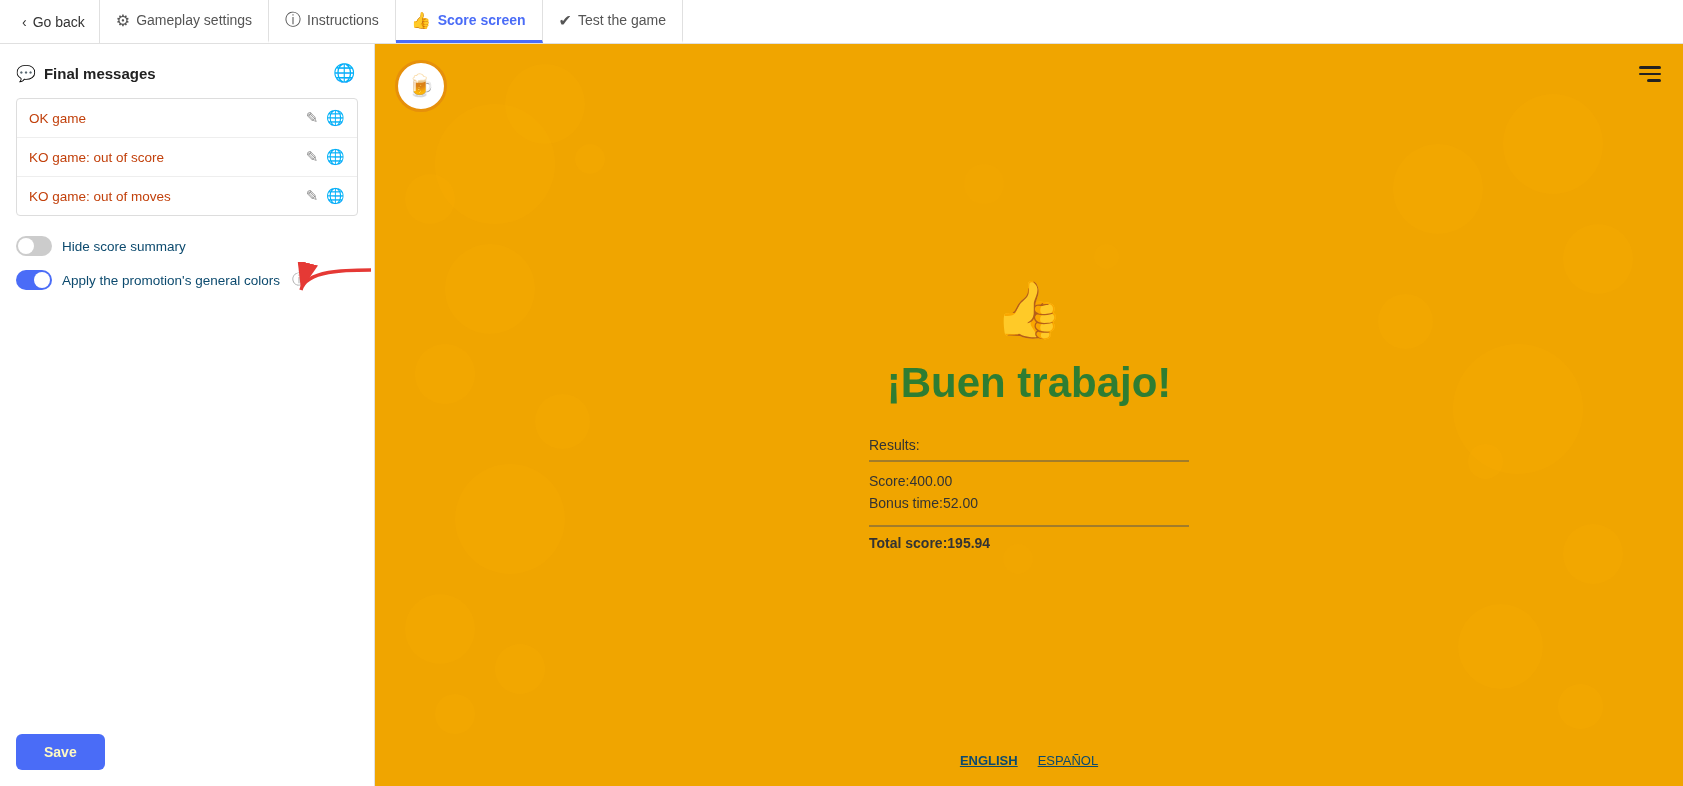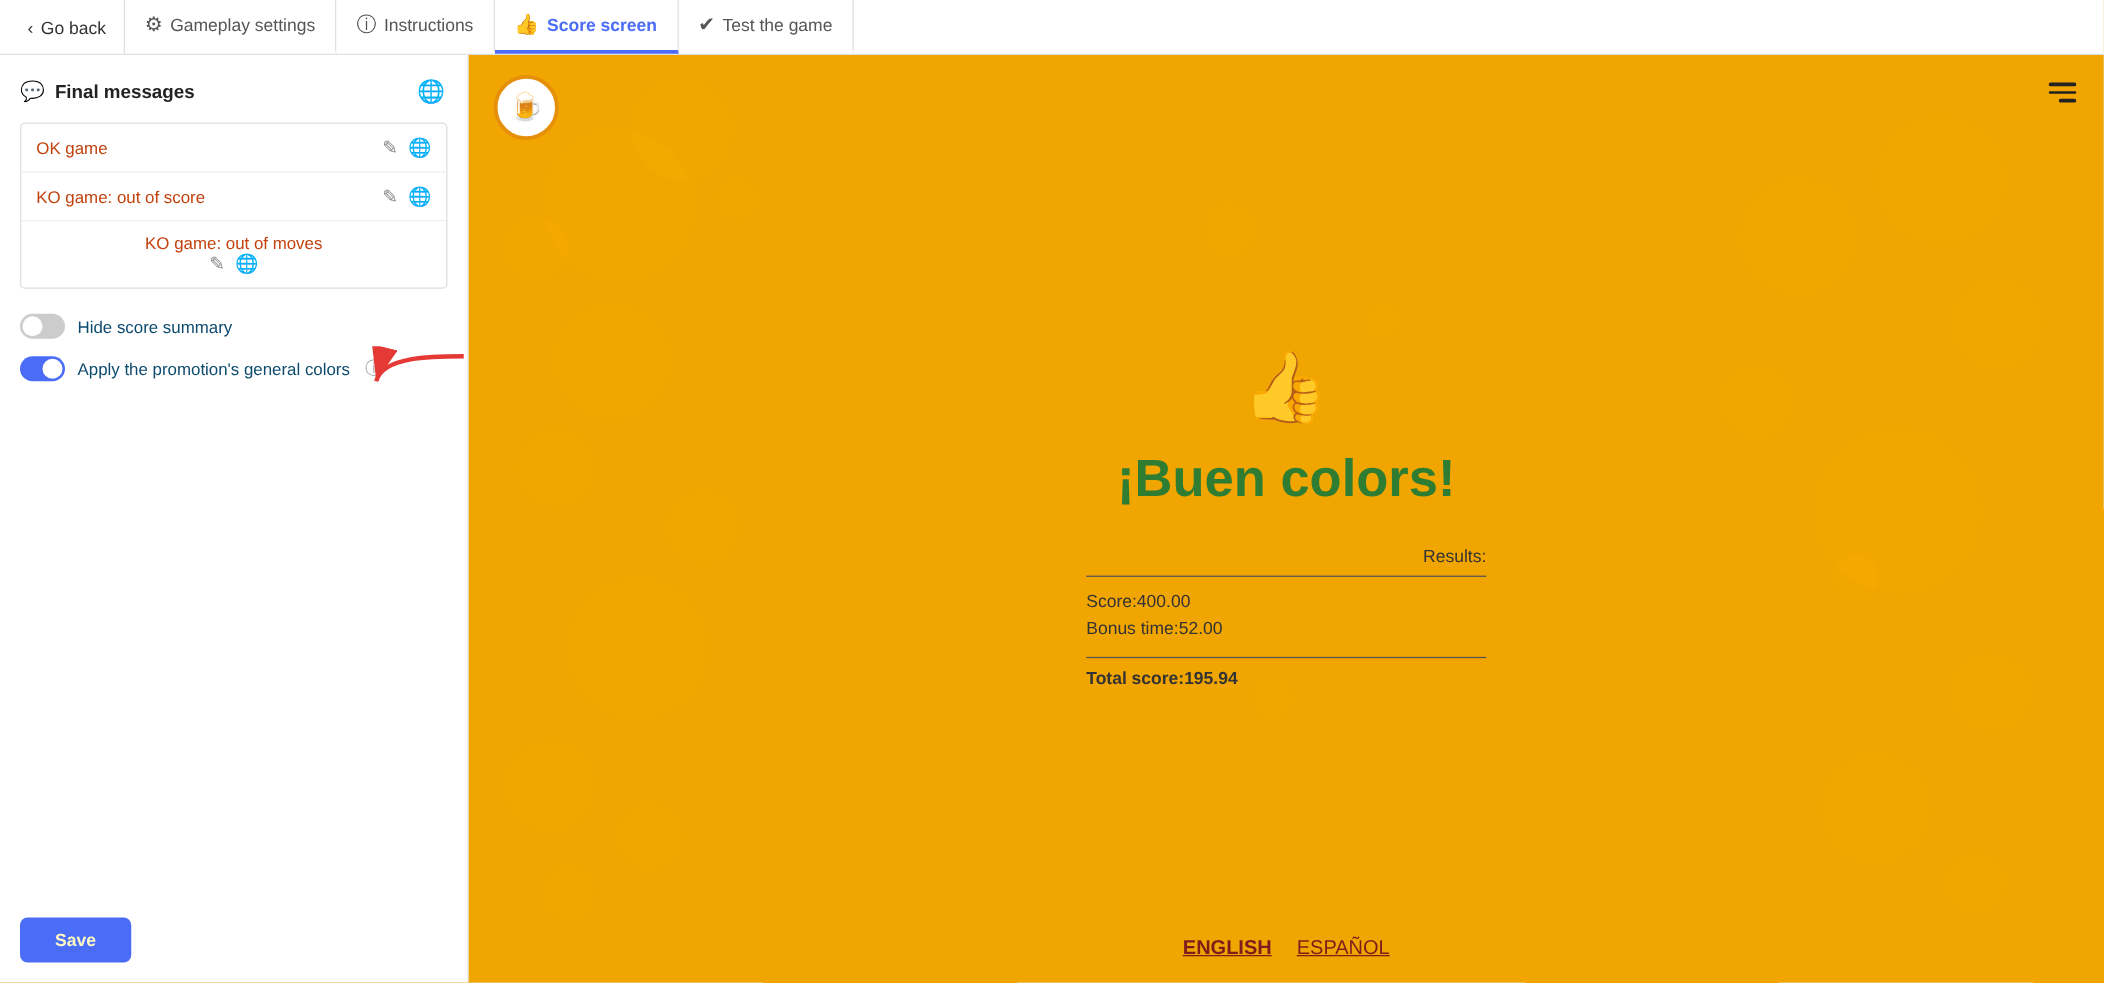--- a/index.html
+++ b/index.html
@@ -57,21 +57,21 @@
     
     .messages-table {
       border: 1px solid #ddd; border-radius: 4px; overflow: hidden;
       margin-bottom: 20px;
     }
     .message-row {
       display: flex; align-items: center; justify-content: space-between;
       padding: 10px 12px; border-bottom: 1px solid #eee;
       cursor: pointer;
     }
-    .message-row:last-child { border-bottom: none; flex-direction: column; }
+    .message-row:last-child { border-bottom: none; }
     .message-label { color: #c2410c; font-size: 13.5px; }
     .message-actions { display: flex; gap: 8px; align-items: center; }
     .msg-icon { color: #888; font-size: 15px; cursor: pointer; }
 
     
     .toggle-row {
       display: flex; align-items: center; gap: 10px;
       margin-bottom: 14px;
     }
     .toggle-switch {
@@ -151,41 +151,41 @@
     .buen-trabajo {
       font-size: 42px; font-weight: 700; color: #2e7d32;
       margin-bottom: 30px; white-space: nowrap;
     }
 
     
     .results-table {
       min-width: 320px;
     }
     .results-header {
-      text-align: right; font-size: 14px; color: #333;
+      text-align: left; font-size: 14px; color: #333;
       padding-bottom: 8px;
       border-bottom: 1.5px solid #555;
       margin-bottom: 8px;
     }
     .results-row {
       display: flex; justify-content: flex-start;
       font-size: 14px; color: #333; padding: 3px 0;
     }
     .results-row.total {
       font-weight: 700; border-top: 1.5px solid #555;
       margin-top: 12px; padding-top: 8px;
     }
 
     
     .lang-links {
       position: absolute; bottom: 18px; left: 50%; transform: translateX(-50%);
       display: flex; gap: 20px;
     }
     .lang-link {
-      font-size: 16px; color: #7f1d1d; text-decoration: underline;
+      font-size: 13px; color: #0c4a6e; text-decoration: underline;
       cursor: pointer;
       margin-top: 44px;
     }
     .lang-link.active { font-weight: 600; }
   </style>
 </head>
 <body>
 
 <div class="top-nav">
   <div class="nav-back">
@@ -321,21 +321,21 @@
     </div>
 
     <div class="hamburger">
       <span></span>
       <span></span>
       <span style="width:14px;margin-left:8px;"></span>
     </div>
 
     <div class="score-content">
       <span class="thumbs-up-icon">👍</span>
-      <div class="buen-trabajo">¡Buen colors!</div>
+      <div class="buen-trabajo">¡Buen trabajo!</div>
 
       <div class="results-table">
         <div class="results-header">Results:</div>
         <div class="results-row">
           <span>Score:</span>
           <span>400.00</span>
         </div>
         <div class="results-row">
           <span>Bonus time:</span>
           <span>52.00</span>

